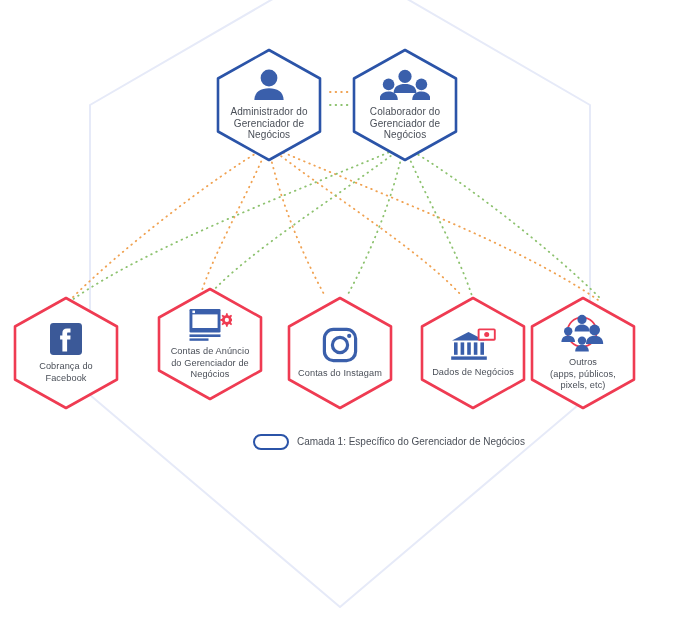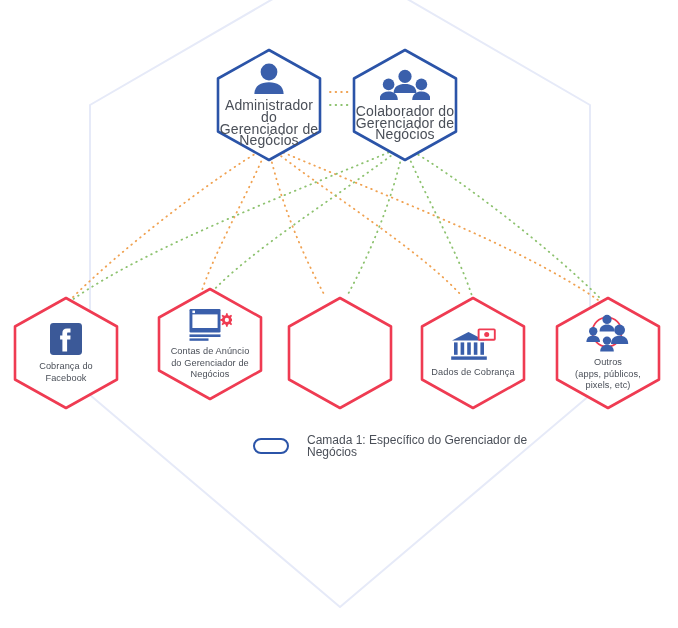--- a/index.html
+++ b/index.html
@@ -24,33 +24,33 @@
     position:relative;z-index:3;
     display:flex;flex-direction:column;align-items:center;justify-content:center;
     width:96px;
   }
   .icon{display:block;margin:0 auto 5px auto;}
   .lbl{
     font-size:9.2px;line-height:11.6px;color:#4a4f58;
     letter-spacing:0.01em;
     white-space:pre-line;
   }
-  .node.top .lbl{font-size:14px;line-height:11.6px;}
+  .node.top .lbl{font-size:10px;line-height:11.6px;}
   .node.top .inner{width:100px;}
   #legend{
     position:absolute;left:253px;top:434px;width:310px;
   }
   .legrow{display:flex;align-items:center;margin-bottom:8px;}
   .pill{
     width:36px;height:16px;border-radius:9px;
     box-sizing:border-box;background:#fff;flex:0 0 auto;
   }
   .pill.blue{border:2.2px solid #2b54a8;}
   .pill.red{border:2.2px solid #ef3b52;}
-  .legtxt{font-size:12px;line-height:12px;color:#4a4f58;margin-left:18px;}
+  .legtxt{font-size:10px;line-height:12px;color:#4a4f58;margin-left:8px;}
 </style>
 </head>
 <body>
 
 <div id="stage">
 
   <svg id="bgsvg" viewBox="0 0 678 628">
     <defs>
       <clipPath id="hexclip">
         <polygon points="55,30 55,30 55,30"></polygon>
@@ -148,43 +148,51 @@
       <div class="lbl">Contas de Anúncio
 do Gerenciador de
 Negócios</div>
     </div>
   </div>
 
   <div class="node" style="left:285px;top:295px;">
     <svg class="hexborder" viewBox="0 0 110 116">
       <polygon points="55,3 106,31.5 106,84.5 55,113 4,84.5 4,31.5" fill="#ffffff" stroke="#ef3b52" stroke-width="2.6" stroke-linejoin="round"></polygon>
     </svg>
+    <div class="inner">
+      <svg class="icon" width="36" height="36" viewBox="0 0 36 36">
+        <rect x="2.4" y="2.4" width="31.2" height="31.2" rx="9" fill="none" stroke="#3a5fab" stroke-width="3.2"></rect>
+        <circle cx="18" cy="18" r="7.6" fill="none" stroke="#3a5fab" stroke-width="3.2"></circle>
+        <circle cx="27.2" cy="8.9" r="2.1" fill="#3a5fab"></circle>
+      </svg>
+      <div class="lbl">Contas do Instagam</div>
+    </div>
   </div>
 
   <div class="node" style="left:418px;top:295px;">
     <svg class="hexborder" viewBox="0 0 110 116">
       <polygon points="55,3 106,31.5 106,84.5 55,113 4,84.5 4,31.5" fill="#ffffff" stroke="#ef3b52" stroke-width="2.6" stroke-linejoin="round"></polygon>
     </svg>
     <div class="inner">
       <svg class="icon" width="46" height="34" viewBox="0 0 46 34">
         <path d="M18.5 4 L35 12.4 L2 12.4 Z" fill="#3a5fab"></path>
         <rect x="4" y="14.4" width="3.6" height="12.4" fill="#3a5fab"></rect>
         <rect x="10.6" y="14.4" width="3.6" height="12.4" fill="#3a5fab"></rect>
         <rect x="17.2" y="14.4" width="3.6" height="12.4" fill="#3a5fab"></rect>
         <rect x="23.8" y="14.4" width="3.6" height="12.4" fill="#3a5fab"></rect>
         <rect x="30.4" y="14.4" width="3.6" height="12.4" fill="#3a5fab"></rect>
         <rect x="1.2" y="28.4" width="35.6" height="3.4" fill="#3a5fab"></rect>
         <rect x="28.6" y="1.4" width="16.2" height="10.4" rx="0.8" fill="#ffffff" stroke="#ef3b52" stroke-width="1.9"></rect>
         <circle cx="36.7" cy="6.6" r="2.5" fill="#ef3b52"></circle>
       </svg>
-      <div class="lbl">Dados de Cobrança</div>
-    </div>
-  </div>
-
-  <div class="node" style="left:553px;top:295px;">
+      <div class="lbl">Dados de Negócios</div>
+    </div>
+  </div>
+
+  <div class="node" style="left:528px;top:295px;">
     <svg class="hexborder" viewBox="0 0 110 116">
       <polygon points="55,3 106,31.5 106,84.5 55,113 4,84.5 4,31.5" fill="#ffffff" stroke="#ef3b52" stroke-width="2.6" stroke-linejoin="round"></polygon>
     </svg>
     <div class="inner">
       <svg class="icon" width="46" height="38" viewBox="0 0 46 38">
         <circle cx="22" cy="18" r="14.6" fill="none" stroke="#ef3b52" stroke-width="1.7"></circle>
         <circle cx="22" cy="5.4" r="4.6" fill="#3a5fab"></circle>
         <path d="M14.6 17.6 C14.6 12.6 18 10.6 22 10.6 C26 10.6 29.4 12.6 29.4 17.6 Z" fill="#3a5fab"></path>
         <circle cx="34.6" cy="16" r="5.4" fill="#3a5fab"></circle>
         <path d="M26 30 C26 24.2 29.8 21.8 34.6 21.8 C39.4 21.8 43.2 24.2 43.2 30 Z" fill="#3a5fab"></path>

